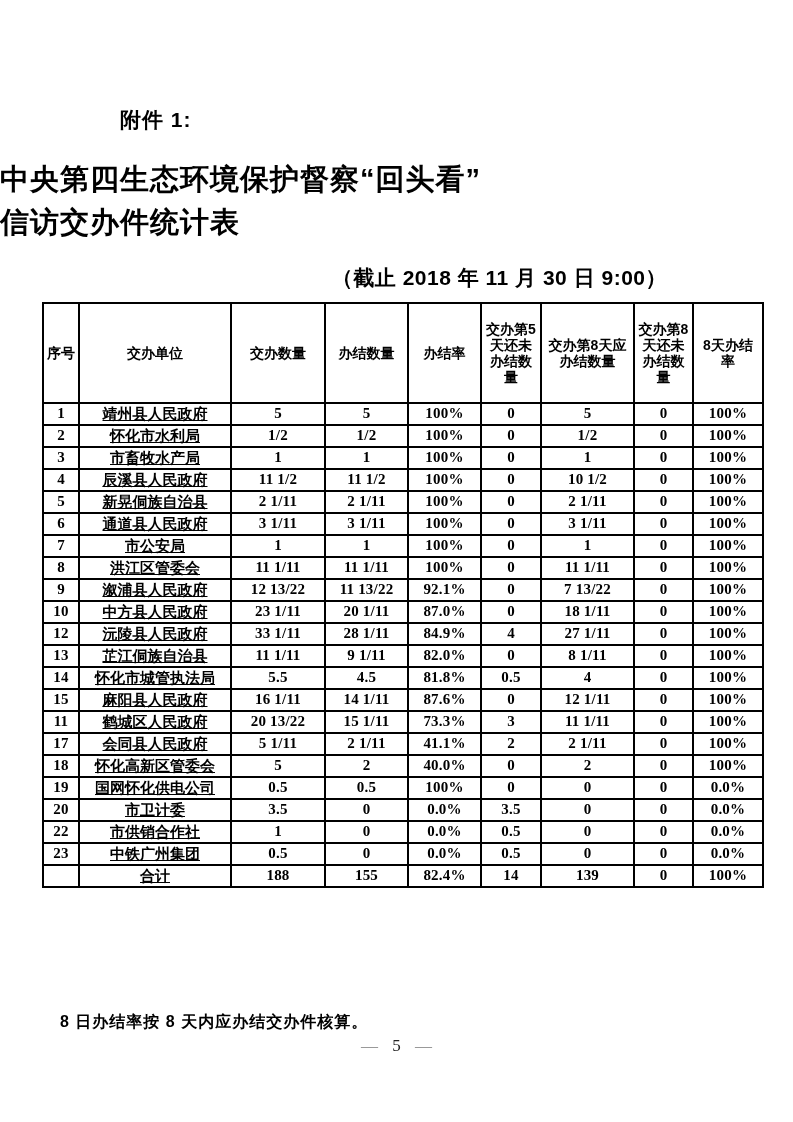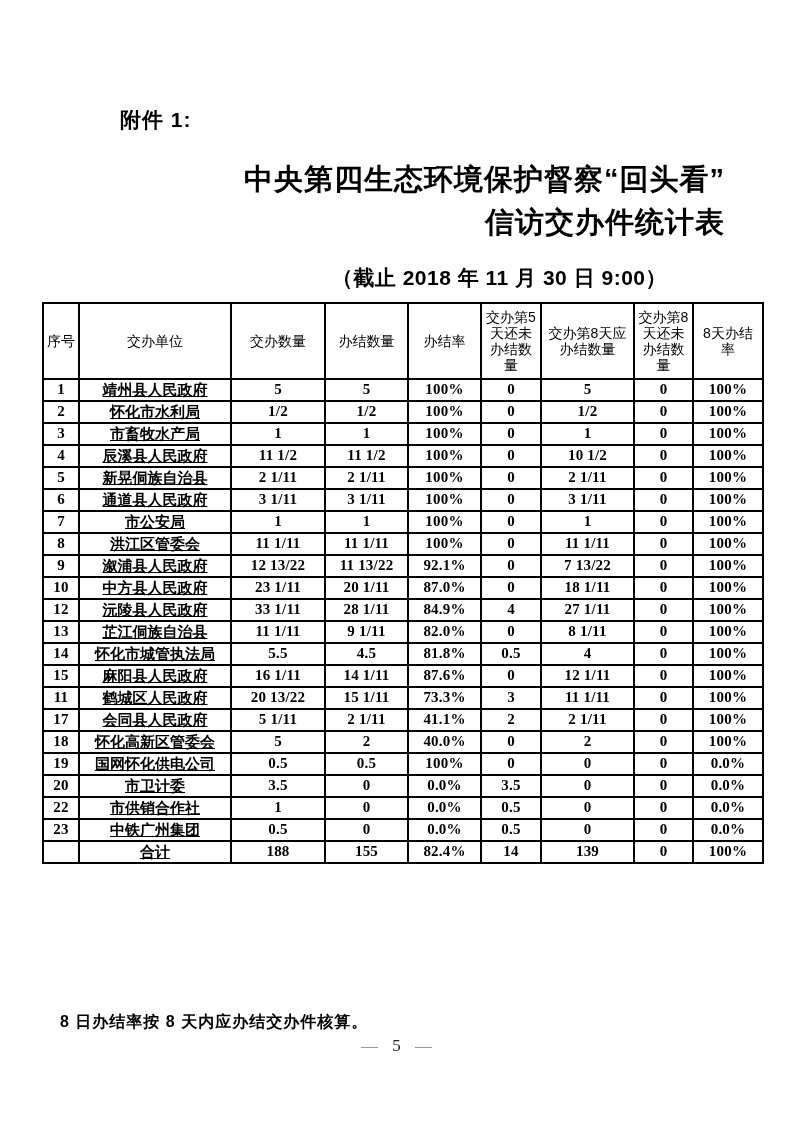--- a/index.html
+++ b/index.html
@@ -23,21 +23,21 @@
     top: 106px;
     font-size: 21px;
     font-weight: 700;
     letter-spacing: 1px;
   }
   .doc-title {
     position: absolute;
     left: 0;
     top: 158px;
     width: 725px;
-    text-align: right;
+    text-align: left;
     font-size: 29px;
     font-weight: 800;
     line-height: 1.48;
     letter-spacing: 1px;
   }
   .doc-subtitle {
     position: absolute;
     top: 264px;
     right: 126px;
     font-size: 21px;
@@ -55,24 +55,24 @@
   }
   table.stats th, table.stats td {
     border: 2px solid #000;
     text-align: center;
     vertical-align: middle;
     padding: 0 3px;
     overflow: hidden;
   }
   table.stats th {
     font-size: 14px;
-    font-weight: 400;
+    font-weight: 700;
     line-height: 1.15;
     word-break: break-all;
-    height: 76px;
+    height: 100px;
   }
   th.th-c0 { padding: 0 10px; }
   th.th-c5 { padding: 0 10px; }
   th.th-c6 { padding: 0 14px; border-radius: 11px; }
   th.th-c7 { padding: 0 4px; border-radius: 12px; }
   th.th-c8 { padding: 0 11px; margin-top: 36px; }
   table.stats td {
     height: 22px;
     font-size: 15px;
     line-height: 1.15;

